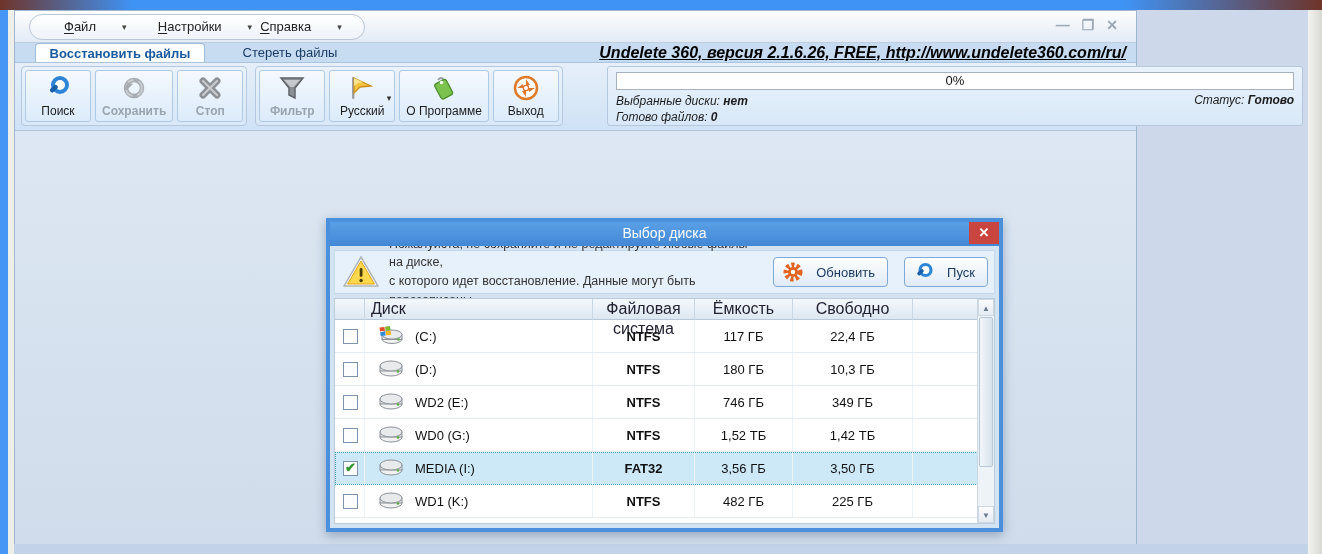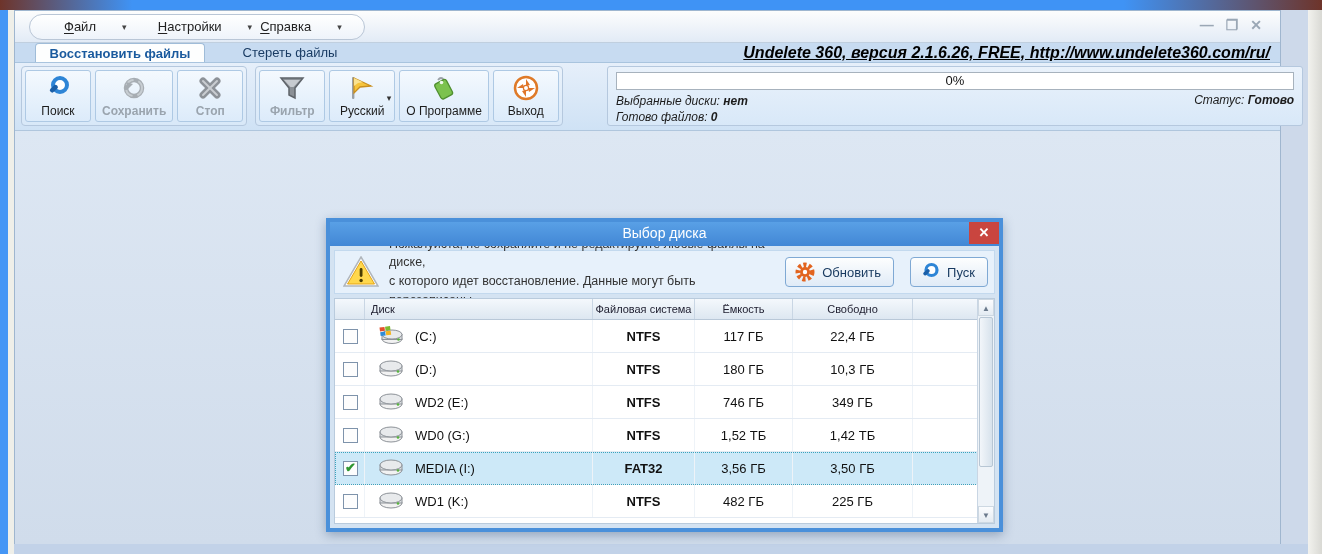--- a/index.html
+++ b/index.html
@@ -9,21 +9,21 @@
   
   .frame-top { position:absolute; left:0; top:0; width:1322px; height:10px;
     background:linear-gradient(90deg,#6e342a 0%,#3f93f5 10%,#3f93f5 85%,#6e342a 100%); }
   .frame-left { position:absolute; left:0; top:10px; width:8px; height:544px; background:#4596f5; }
   .frame-left-line { position:absolute; left:8px; top:10px; width:6px; height:544px; background:#efefe9; }
   .frame-right { position:absolute; right:0; top:10px; width:14px; height:544px;
     background:linear-gradient(90deg,#f2f2ee,#d9d9d4); }
   .frame-bottom { position:absolute; left:14px; bottom:0; width:1294px; height:10px; background:#c2d2e8; }
 
   
-  .window { position:absolute; left:14px; top:10px; width:1267px; height:534px;
+  .window { position:absolute; left:14px; top:10px; width:1123px; height:534px;
     background:#d8e3f0; border:1px solid #9fb6cf; }
 
   
   .menubar { position:relative; height:32px;
     background:linear-gradient(#fdfdfd,#e2ebf6); border-bottom:1px solid #c0cfdf;
     display:flex; align-items:center; }
   .menu-pill { margin-left:14px; height:26px; width:336px; border:1px solid #b9c6d6;
     border-radius:13px; background:linear-gradient(#ffffff,#eef3fa);
     display:flex; align-items:center; padding:0 18px 0 34px; gap:8px; }
   .menu-item { display:flex; align-items:center; gap:26px; flex:1;
@@ -76,30 +76,30 @@
   
   .dialog { position:absolute; left:311px; top:87px; width:677px; height:314px;
     border:4px solid #4a90da; background:#d4e3f2; box-shadow:0 3px 10px rgba(30,60,100,.35); }
   .dlg-title { position:relative; height:24px; background:linear-gradient(#59a0e6,#4287d5);
     color:#ffffff; font-size:14px; text-align:center; line-height:23px; }
   .dlg-close { position:absolute; right:0; top:0; width:30px; height:22px; background:#c9453f;
     color:#fff; font-size:13px; font-weight:bold; text-align:center; line-height:21px; cursor:pointer; }
   .dlg-warning { margin:4px 4px 0 4px; height:44px; background:#e7f1fb; border:1px solid #c3d9ee;
     display:flex; align-items:center; padding:0 6px 0 8px; gap:10px; }
   .warn-text { font-size:12.5px; color:#333; line-height:1.5; flex:1; }
-  .dlg-btn { height:30px; padding:0 12px 0 8px; margin-left:6px; display:flex; align-items:center; gap:6px;
+  .dlg-btn { height:30px; padding:0 12px 0 8px; margin-left:6px; display:flex; align-items:center; gap:12px;
     background:linear-gradient(#fdfefe,#e0ebf7); border:1px solid #7fa9d4; border-radius:4px;
     font-size:13px; color:#17395f; cursor:pointer; white-space:nowrap; }
 
   
   .dlg-table { position:relative; margin:4px 4px 0 4px; height:226px; background:#ffffff;
     border:1px solid #b9cbdd; overflow:hidden; }
   .tgrid { display:grid; grid-template-columns:30px 228px 102px 98px 120px auto; }
   .thead { height:21px; background:linear-gradient(#f4f8fc,#dde7f1);
-    border-bottom:1px solid #b9c8d8; font-size:11px; color:#223; }
+    border-bottom:1px solid #b9c8d8; font-size:16px; color:#223; }
   .thead .hc { line-height:20px; border-right:1px solid #c9d6e4; padding-left:6px; }
   .thead .hc.center { text-align:center; padding-left:0; }
   .trow { height:33px; border-bottom:1px solid #e4ebf3; font-size:13px; color:#111;
     align-items:center; cursor:default; }
   .trow .c { height:100%; display:flex; align-items:center; border-right:1px solid #eef3f8; }
   .trow .c.center { justify-content:center; }
   .trow .c.name { padding-left:12px; gap:10px; }
   .trow .fs { font-weight:bold; }
   .trow.sel { background:#cde9f8; outline:1px dotted #3aa3bd; outline-offset:-1px; }
   .checkbox { width:15px; height:15px; border:1px solid #7e93ab; background:#fdfdfd;

